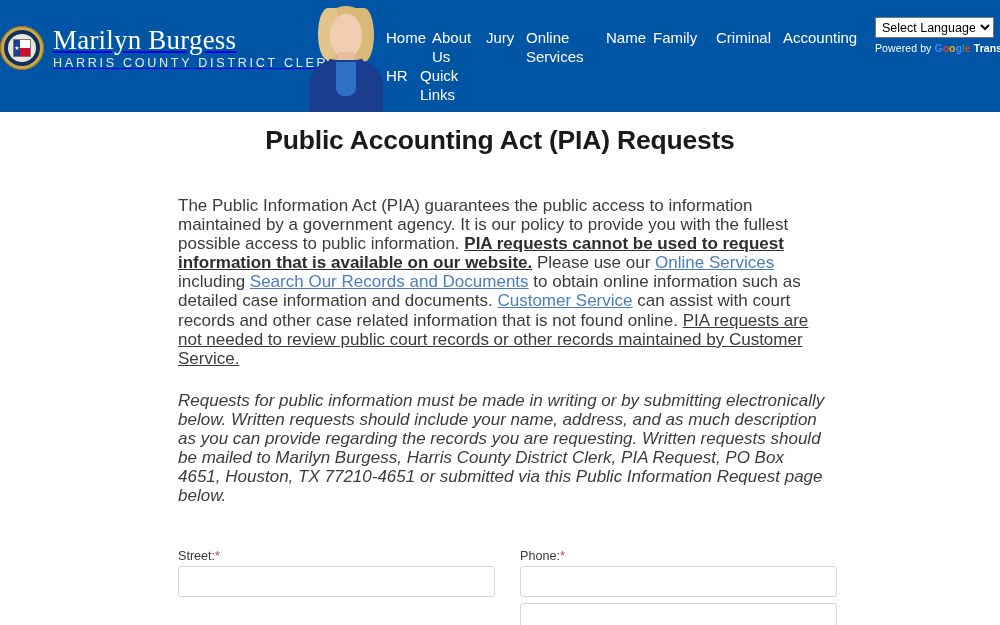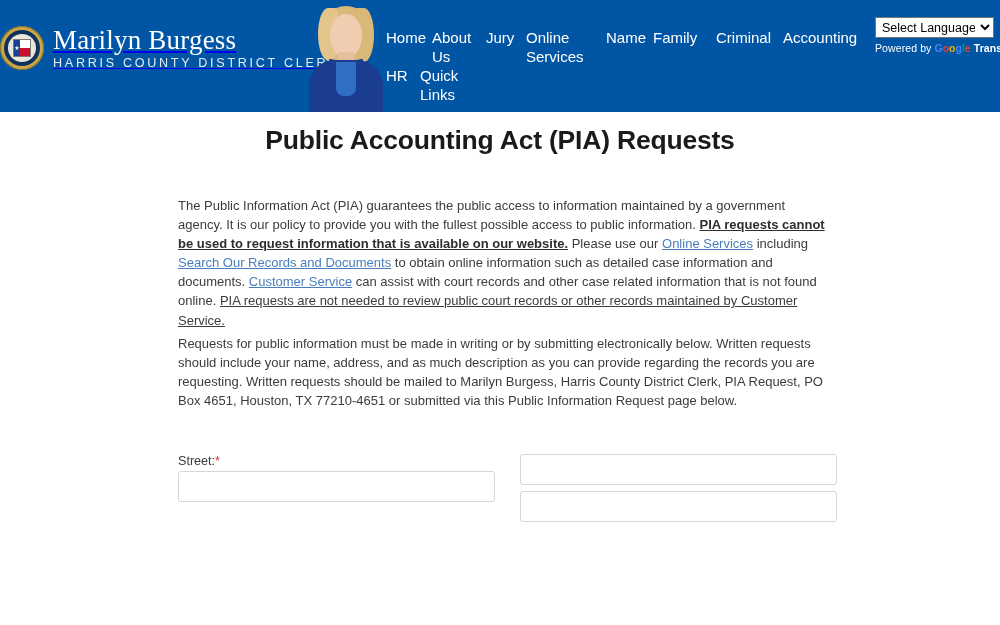--- a/index.html
+++ b/index.html
@@ -229,27 +229,27 @@
     letter-spacing: -0.2px;
   }
 
   .content {
     width: 660px;
     margin: 0 auto;
     padding-left: 8px;
   }
 
   .body-text {
-    font-size: 13px;
+    font-size: 17px;
     line-height: 19.1px;
     color: #3c3c3c;
     margin: 0;
   }
   .p1 { margin-top: 40px; }
-  .p2 { margin-top: 4px; }
+  .p2 { margin-top: 23px; font-style: italic; }
   .p3 { margin-top: 19px; }
 
   .bold-underline {
     font-weight: bold;
     text-decoration: underline;
     color: #2e2e2e;
   }
   .plain-underline { text-decoration: underline; }
   a.inline-link {
     color: #4a7ebb;
@@ -378,20 +378,21 @@
     <div class="form-col">
       <div class="field">
         <label class="field-label"><span>Street:</span><span class="star">*</span></label>
         <input class="field-input" type="text" placeholder="" style="">
       </div>
 
     </div>
 
     <div class="form-col">
       <div class="field">
+        <label class="field-label"><span>Phone:</span><span class="star">*</span></label>
         <input class="field-input" type="text" placeholder="" style="">
       </div>
       <div class="field">
         <input class="field-input" type="text" placeholder="" style="">
       </div>
 
     </div>
 
   </form>
 </main>

